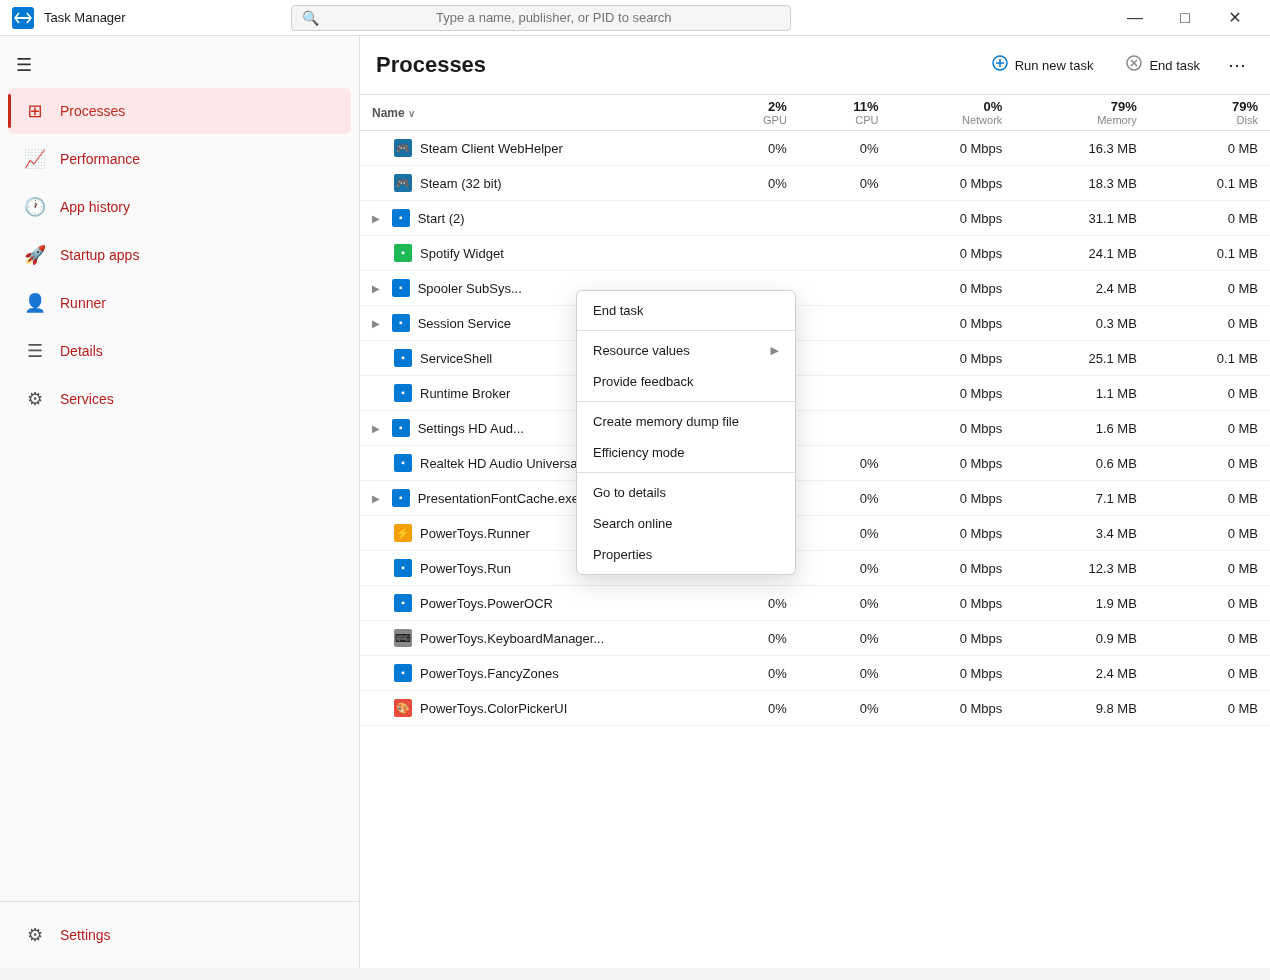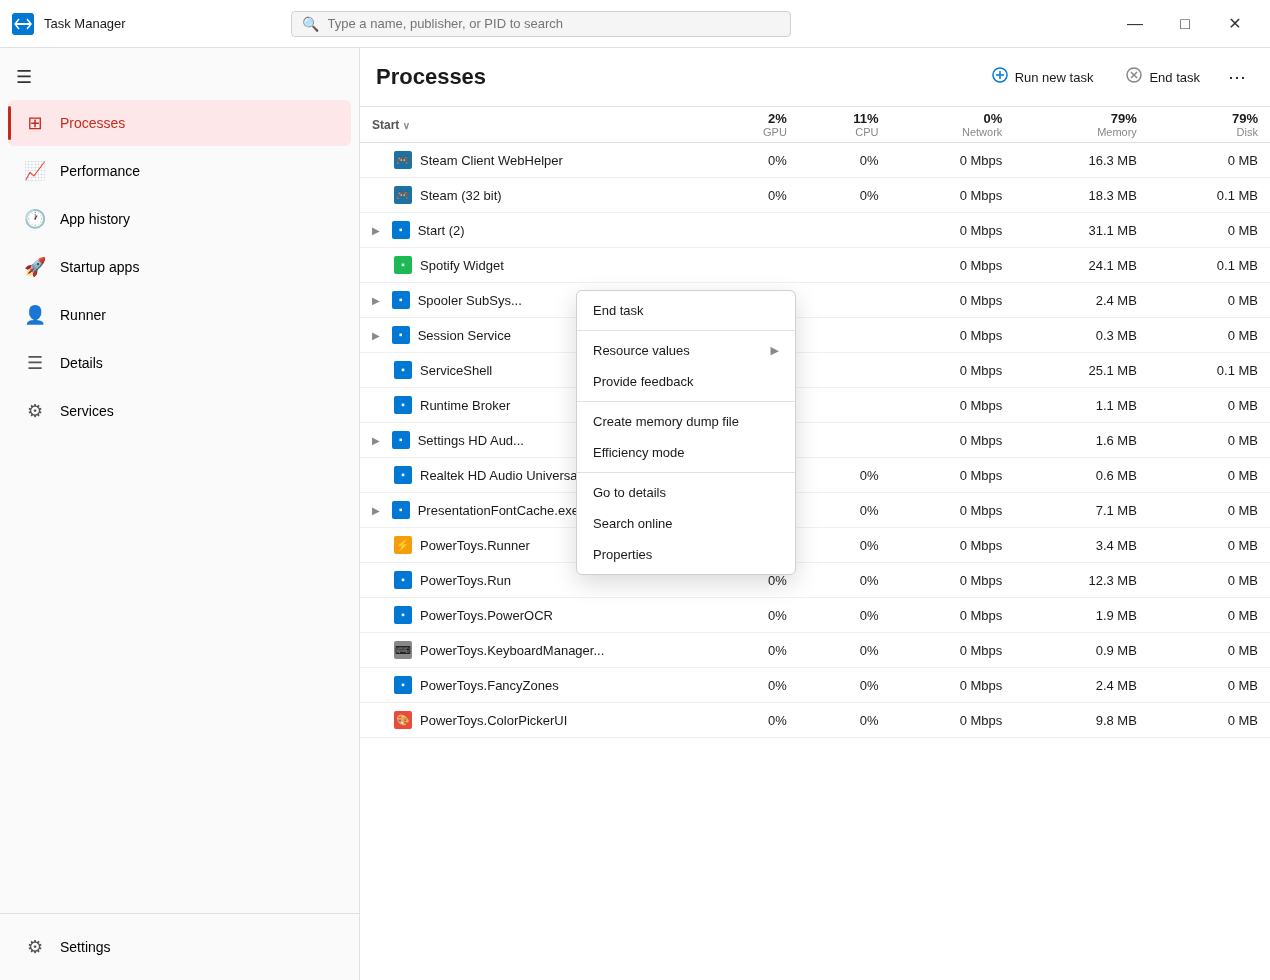--- a/index.html
+++ b/index.html
@@ -10,21 +10,21 @@
       height: 980px;
       overflow: hidden;
       font-size: 13px;
     }
 
     
     .titlebar {
       display: flex;
       align-items: center;
       background: #ffffff;
-      height: 48px;
+      height: 36px;
       padding: 0 12px;
       border-bottom: 1px solid #e0e0e0;
       gap: 10px;
     }
     .titlebar-icon {
       width: 22px;
       height: 22px;
       background: #0078d4;
       border-radius: 3px;
       display: flex; align-items: center; justify-content: center;
@@ -47,20 +47,21 @@
       margin: 0 auto;
       gap: 8px;
     }
     .titlebar-search input {
       border: none;
       background: transparent;
       font-size: 13px;
       color: #666;
       outline: none;
       width: 100%;
+      text-align: center;
     }
     .titlebar-controls {
       display: flex;
       gap: 4px;
       margin-left: auto;
     }
     .titlebar-btn {
       width: 46px;
       height: 32px;
       display: flex; align-items: center; justify-content: center;
@@ -116,21 +117,21 @@
     }
     .sidebar-icon {
       font-size: 18px;
       color: #555;
       width: 22px;
       text-align: center;
     }
     .sidebar-item.active .sidebar-icon { color: #c42b1c; }
     .sidebar-label {
       font-size: 14px;
-      color: #000000;
+      color: #b91c1c;
     }
     .sidebar-item.active .sidebar-label { color: #c42b1c; font-weight: 500; }
 
     .sidebar-bottom {
       margin-top: auto;
       border-top: 1px solid #e0e0e0;
       padding: 8px 0;
     }
 
     
@@ -375,21 +376,21 @@
         <span>End task</span>
       </button>
       <div class="toolbar-more">···</div>
     </div>
 
     <div class="table-container">
       <table>
         <thead class="table-header">
           <tr>
             <th class="col-name">
-              <span>Start</span>
+              <span>Name</span>
               <span class="sort-arrow">∨</span>
             </th>
             <th class="col-stats-header">
               <div>2%</div>
               <div class="col-stats-sub">GPU</div>
             </th>
             <th class="col-stats-header">
               <div>11%</div>
               <div class="col-stats-sub">CPU</div>
             </th>

